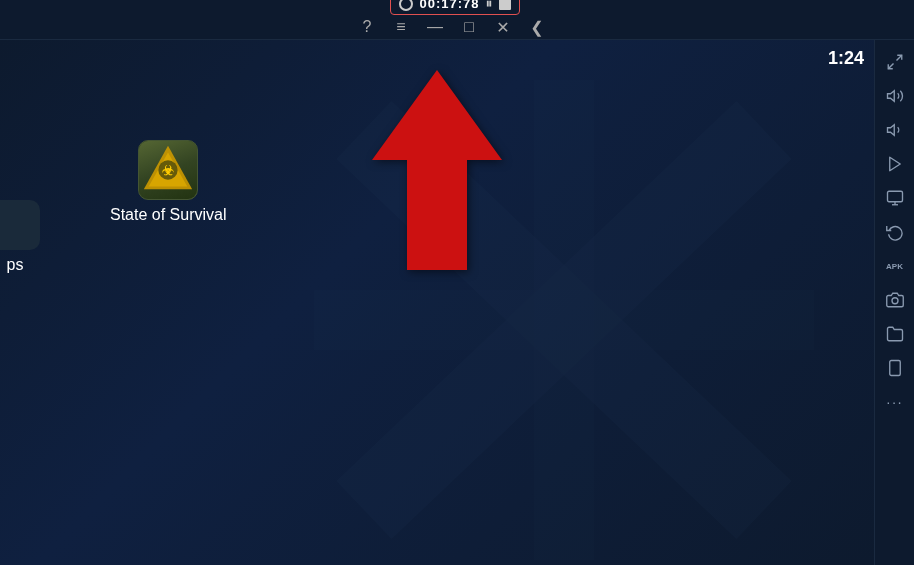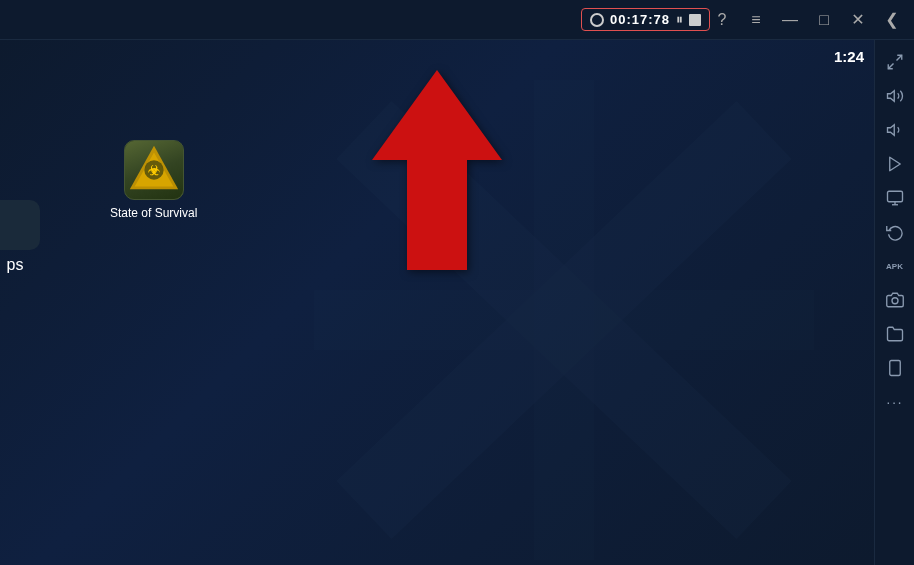--- a/index.html
+++ b/index.html
@@ -17,20 +17,21 @@
     
     .title-bar {
       height: 40px;
       background: #0d1a2e;
       display: flex;
       align-items: center;
       justify-content: flex-end;
       padding-right: 4px;
       flex-shrink: 0;
       border-bottom: 1px solid #1a2a40;
+      flex-direction: column;
     }
 
     .record-timer-box {
       display: flex;
       align-items: center;
       gap: 6px;
       border: 1.5px solid #e05050;
       border-radius: 4px;
       padding: 2px 8px;
       background: transparent;
@@ -110,21 +111,21 @@
       opacity: 0.12;
       pointer-events: none;
     }
 
     
     .time-label {
       position: absolute;
       top: 8px;
       right: 10px;
       color: #ffffff;
-      font-size: 15px;
+      font-size: 18px;
       font-weight: bold;
     }
 
     
     .app-icon-container {
       position: absolute;
       top: 100px;
       left: 110px;
       display: flex;
       flex-direction: column;
@@ -150,21 +151,21 @@
       height: 100%;
       background: linear-gradient(160deg, #556633 0%, #334422 50%, #223311 100%);
       display: flex;
       align-items: center;
       justify-content: center;
       position: relative;
     }
 
     .app-label {
       color: #ffffff;
-      font-size: 12px;
+      font-size: 16px;
       text-align: center;
       white-space: nowrap;
     }
 
     
     .apps-icon-container {
       position: absolute;
       top: 160px;
       left: -10px;
       display: flex;

